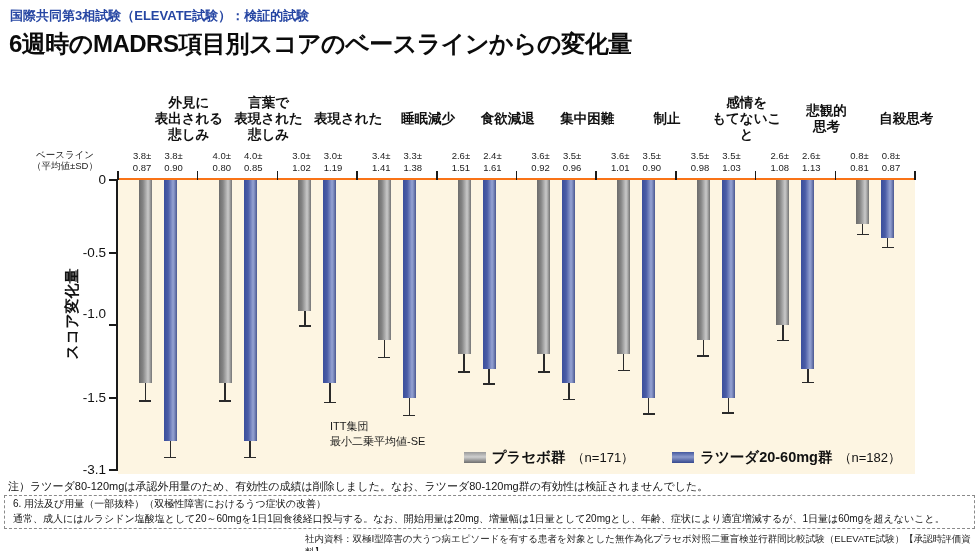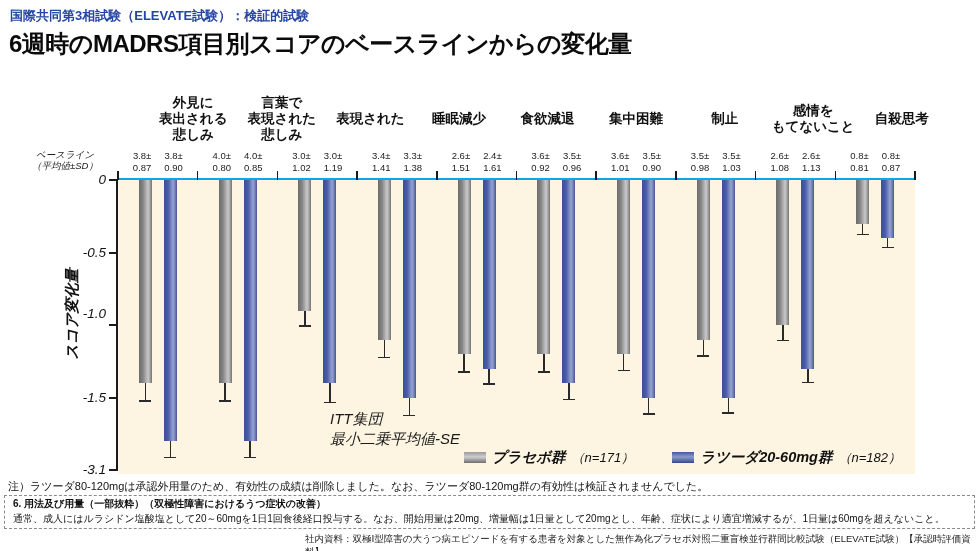--- a/index.html
+++ b/index.html
@@ -8,52 +8,52 @@
   .eyebrow{position:absolute;left:10px;top:7px;font-size:13px;font-weight:bold;color:var(--header_blue,#2646a3);}
   .title{position:absolute;left:9px;top:28px;margin:0;font-size:24px;font-weight:bold;color:#0b0b0b;letter-spacing:-0.5px;}
 
   .cat-row{position:absolute;left:118px;top:90px;width:797px;height:58px;display:flex;align-items:center;margin-left:31px;}
   .cat-cell{flex:1;text-align:center;font-size:13.5px;font-weight:bold;line-height:1.18;white-space:pre-line;}
   .stats-row{position:absolute;left:118px;top:150px;width:797px;display:flex;}
   .stat-cell{flex:1;display:flex;justify-content:center;gap:13px;}
   .stat{font-size:9.5px;line-height:1.25;text-align:center;white-space:pre-line;color:#222;}
 
   .plot{position:absolute;left:118px;top:178px;width:797px;height:294px;
-        background:var(--plot_bg,#fdf5e2);border-top:2px solid #0ea5e9;font-style:italic;}
+        background:var(--plot_bg,#fdf5e2);border-top:2px solid #f97316;}
   .yaxis-line{position:absolute;left:-2px;top:-1px;width:2px;height:292px;background:#1a1a1a;}
   .ytick{position:absolute;left:-9px;width:8px;height:2px;background:#1a1a1a;}
   .ytick-label{position:absolute;left:-46px;width:34px;text-align:right;font-size:13.5px;color:#111;}
   .ttick{position:absolute;top:-9px;width:1.5px;height:9px;background:#1a1a1a;}
   .baseline-note{position:absolute;left:-100px;top:-31px;width:94px;text-align:center;
                  font-size:9.5px;line-height:1.2;white-space:pre-line;color:#222;}
   .ylabel{position:absolute;left:-101px;top:125px;width:110px;height:18px;text-align:center;
           font-size:15px;font-weight:bold;transform:rotate(-90deg);transform-origin:center;}
 
   .groups{position:absolute;left:0;top:0;width:100%;height:100%;display:flex;}
   .group{flex:1;display:flex;justify-content:center;gap:12px;}
   .barwrap{display:flex;flex-direction:column;align-items:center;width:13px;}
   .bar{width:13px;}
   .bar.s0{background:linear-gradient(90deg,#6c6c6c 0%,#848484 30%,#c6c6c6 68%,#bdbdbd 76%,#737373 100%);}
   .bar.s1{background:linear-gradient(90deg,#3a4e9c 0%,#4a5ca6 32%,#93a0d0 68%,#8a98cb 76%,#4a578f 100%);}
   .err-stem{width:1.5px;background:#2a2a2a;}
   .err-cap{width:12px;height:1.5px;background:#2a2a2a;}
 
-  .itt-note{position:absolute;left:212px;bottom:25px;font-size:15px;line-height:1.35;white-space:pre-line;color:#1a1a1a;}
+  .itt-note{position:absolute;left:212px;bottom:25px;font-size:11px;line-height:1.35;white-space:pre-line;color:#1a1a1a;}
   .legend{position:absolute;right:14px;bottom:7px;display:flex;gap:38px;align-items:center;}
   .legend-item{display:flex;align-items:center;gap:6px;}
   .swatch{width:22px;height:11px;}
   .swatch.s0{background:linear-gradient(180deg,#9a9a9a 0%,#cfcfcf 45%,#6e6e6e 100%);}
   .swatch.s1{background:linear-gradient(180deg,#44589f 0%,#8b99cb 45%,#36498f 100%);}
   .legend-name{font-size:14.5px;font-weight:bold;}
   .legend-n{font-size:13px;}
 
   .note1{position:absolute;left:8px;top:479px;font-size:11px;color:#111;}
   .dosage-box{position:absolute;left:4px;right:5px;top:495px;border:1px dashed #8a8a8a;
               padding:1px 8px 2px 8px;font-size:10px;line-height:1.45;}
-  .dosage-title{font-weight:bold;}
+  .dosage-title{font-weight:normal;}
   .abbrev{position:absolute;left:35px;top:532px;font-size:11px;}
   .source{position:absolute;left:305px;top:533px;font-size:9.5px;color:#222;}
 </style>
 </head>
 <body>
 
 <div class="page">
   <div class="eyebrow">国際共同第3相試験（ELEVATE試験）：検証的試験</div>
   <h1 class="title">6週時のMADRS項目別スコアのベースラインからの変化量</h1>
 
@@ -64,20 +64,22 @@
       <div class="cat-cell">言葉で
 表現された
 悲しみ</div>
       <div class="cat-cell">表現された</div>
       <div class="cat-cell">睡眠減少</div>
       <div class="cat-cell">食欲減退</div>
       <div class="cat-cell">集中困難</div>
       <div class="cat-cell">制止</div>
       <div class="cat-cell">感情を
 もてないこと</div>
+      <div class="cat-cell">悲観的
+思考</div>
       <div class="cat-cell">自殺思考</div>
     </div>
   <div class="stats-row">
       <div class="stat-cell">
         <div class="stat">3.8±
 0.87</div>
         <div class="stat">3.8±
 0.90</div>
       </div>
       <div class="stat-cell">

